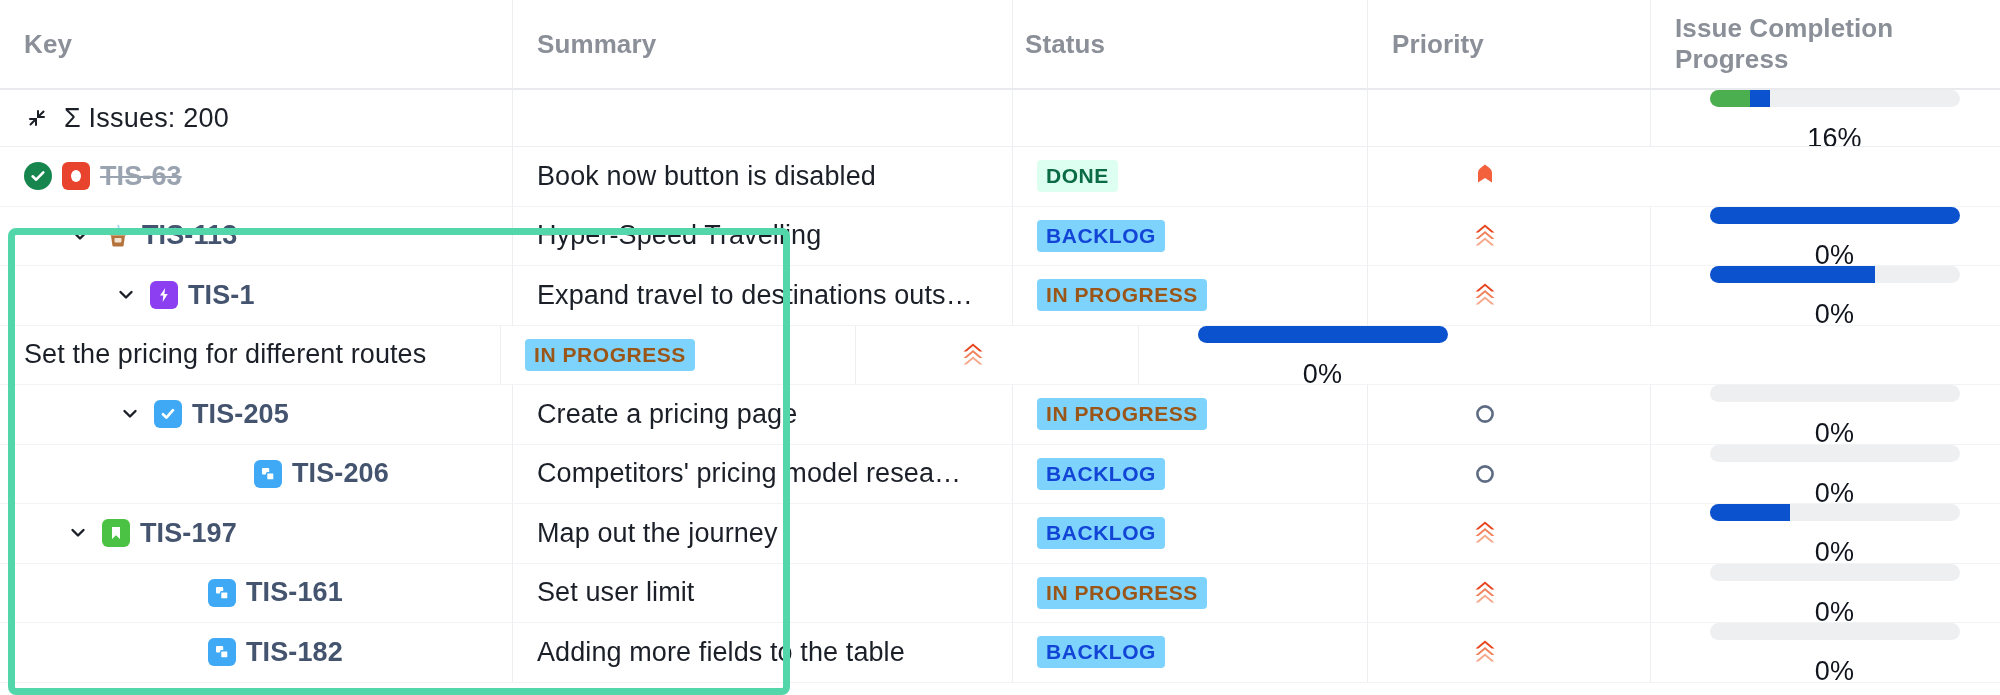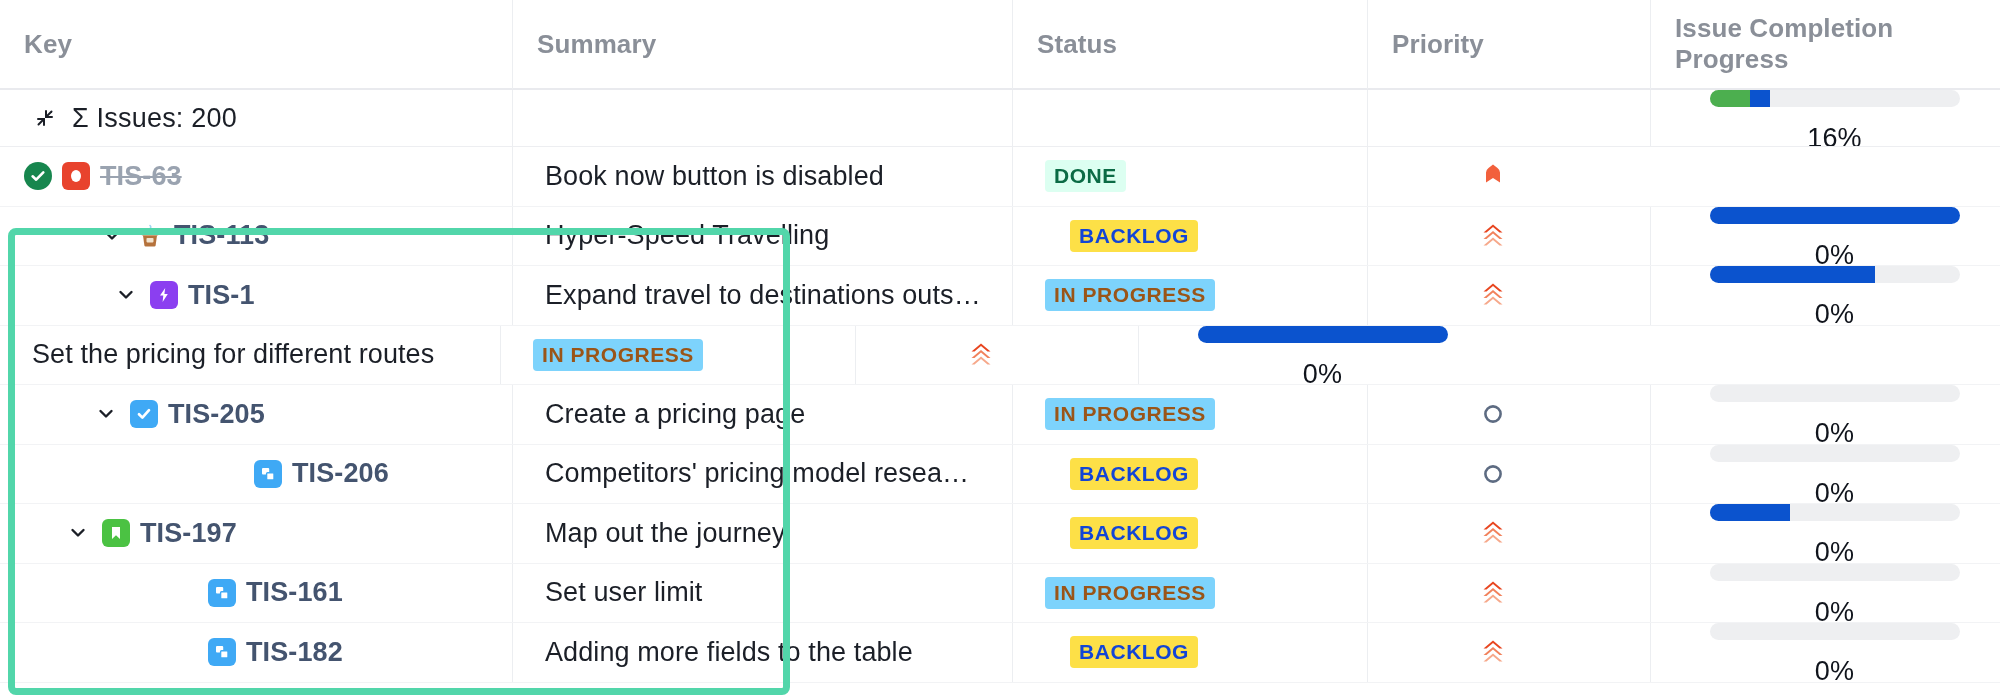--- a/index.html
+++ b/index.html
@@ -37,40 +37,40 @@
     letter-spacing: 0.1px;
     padding-left: 24px;
     border-left: 1px solid #eceef1;
     flex: none;
   }
   .header-cell:first-child { border-left: none; align-items: center; }
 
   
   .c-key      { width: 512px; }
   .c-summary  { width: 500px; }
-  .c-status   { width: 355px; }
+  .c-status   { width: 355px; padding-left: 12px; }
   .c-priority { width: 283px; }
   .c-progress { width: 350px; }
 
   
   .row {
     display: flex;
     height: 59.5px;
     align-items: center;
     border-bottom: 1px solid #f2f3f5;
     background: #ffffff;
     position: relative;
   }
   .row.summary-row { height: 57px; border-bottom: 1px solid #edeef1; }
 
   .cell {
     height: 100%;
     display: flex;
     align-items: center;
-    padding-left: 32px;
+    padding-left: 24px;
     border-left: 1px solid #eceef1;
     flex: none;
     overflow: hidden;
   }
   .cell:first-child { border-left: none; }
 
   
   .key-cell { gap: 0; }
   .key-inner {
     display: flex;
@@ -158,21 +158,21 @@
     display: inline-flex;
     align-items: center;
     height: 32px;
     padding: 0 9px;
     border-radius: 4px;
     font-size: 21px;
     font-weight: 700;
     letter-spacing: 0.55px;
   }
   .badge.done        { background:#dcfff1; color:#0b6b45; }
-  .badge.backlog     { background:#fde047; color:#1245d6;margin-left:25px; }
+  .badge.backlog     { background:#7dd3fc; color:#1245d6; }
   .badge.inprogress  { background:#7dd3fc; color:#9a5518; }
 
   
   .prio {
     width: 34px; height: 34px;
     display: flex; align-items:center; justify-content:center;
     margin-left: 76px;
   }
   .prio svg { display:block; }
 
@@ -284,21 +284,21 @@
     </div>
     <div class="cell c-priority">
       <span class="prio">
       <svg width="30" height="30" viewBox="0 0 30 30">
         <path d="M8 21.5 L8 11.5 Q8 9 10.5 7 L15 3.5 L19.5 7 Q22 9 22 11.5 L22 21.5 L15 17 Z" fill="#f2603c"></path>
       </svg>
     </span>
     </div>
   </div>
       <div class="row">
-    <div class="cell c-key key-cell" style="padding-left:102px">
+    <div class="cell c-key key-cell" style="padding-left:70px">
       <div class="key-inner">
         <span class="chev">
      <svg width="20" height="20" viewBox="0 0 20 20">
                 <path d="M4.5 7 L10 12.5 L15.5 7" fill="none" stroke="#1b1f27" stroke-width="2.4" stroke-linecap="round" stroke-linejoin="round"></path>
               </svg>
    </span>
             <span class="basket">
        <svg width="26" height="26" viewBox="0 0 26 26">
          <path d="M13 2.5 q1.6 1.6 0 3.2" fill="none" stroke="#9fd6ef" stroke-width="1.6" stroke-linecap="round"></path>
          <rect x="4.5" y="8.5" width="17" height="4" rx="1.2" fill="#c98b52"></rect>
@@ -386,21 +386,21 @@
     </span>
     </div>
     <div class="cell c-progress prog-cell">
       <div class="bar">
             <div class="seg blue" style="width:100%"></div>
           </div>
       <span class="pct">0%</span>
     </div>
   </div>
       <div class="row">
-    <div class="cell c-key key-cell" style="padding-left:96px">
+    <div class="cell c-key key-cell" style="padding-left:120px">
       <div class="key-inner">
         <span class="chev">
      <svg width="20" height="20" viewBox="0 0 20 20">
                 <path d="M4.5 7 L10 12.5 L15.5 7" fill="none" stroke="#1b1f27" stroke-width="2.4" stroke-linecap="round" stroke-linejoin="round"></path>
               </svg>
    </span>
             <span class="tile task">
        <svg width="18" height="18" viewBox="0 0 18 18">
                 <path d="M4 9.2 L7.4 12.6 L14 5.2" fill="none" stroke="#ffffff" stroke-width="2.7" stroke-linecap="round" stroke-linejoin="round"></path>
               </svg>

